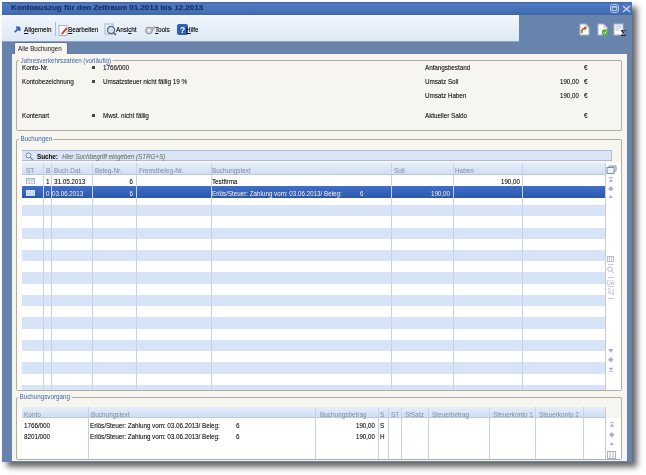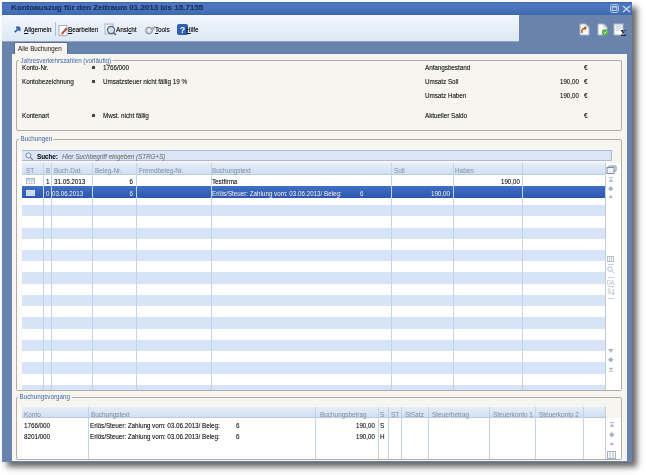--- a/index.html
+++ b/index.html
@@ -16,21 +16,21 @@
 .lg{position:absolute;font-size:8px;color:#3e66ac;background:#f6f5ef;padding:0 2px;white-space:nowrap;transform:scaleX(.78);transform-origin:0 0;}
 .tx{position:absolute;font-size:8px;color:#1a1a1a;text-shadow:.3px 0 .4px rgba(30,30,30,.45);white-space:nowrap;transform:scaleX(.78);transform-origin:0 0;line-height:9px;}
 .ra{position:absolute;font-size:8px;color:#1a1a1a;text-shadow:-.3px 0 .4px rgba(30,30,30,.45);white-space:nowrap;transform:scaleX(.78);transform-origin:100% 0;text-align:right;line-height:9px;}
 .hl{position:absolute;font-size:8px;color:#7e8ca2;white-space:nowrap;transform:scaleX(.80);transform-origin:0 0;line-height:9px;}
 .sep{position:absolute;width:1px;background:#c3d4ea;}
 svg{display:block;}
 </style></head>
 <body>
 <div id="win">
   <div id="title">
-      <span class="t">Kontoauszug für den Zeitraum 01.2013 bis 15.7155</span>
+      <span class="t">Kontoauszug für den Zeitraum 01.2013 bis 12.2013</span>
     <svg style="position:absolute;left:608px;top:2px" width="9" height="9" viewBox="0 0 9 9">
         <rect x=".5" y=".5" width="8" height="8" rx="2.2" fill="none" stroke="#b6c9e8"></rect>
         <rect x="2.2" y="2.8" width="4.6" height="3.6" fill="none" stroke="#cfdcf2" stroke-width=".9"></rect>
         <path d="M2.2 2.8 h4.6" stroke="#cfdcf2" stroke-width="1.3"></path>
       </svg>
     <svg style="position:absolute;left:620px;top:3px" width="9" height="8" viewBox="0 0 9 8">
         <path d="M1 1 L8 7 M8 1 L1 7" stroke="#c5d4ee" stroke-width="1.6"></path>
       </svg>
   </div>
   <div id="tbar">

